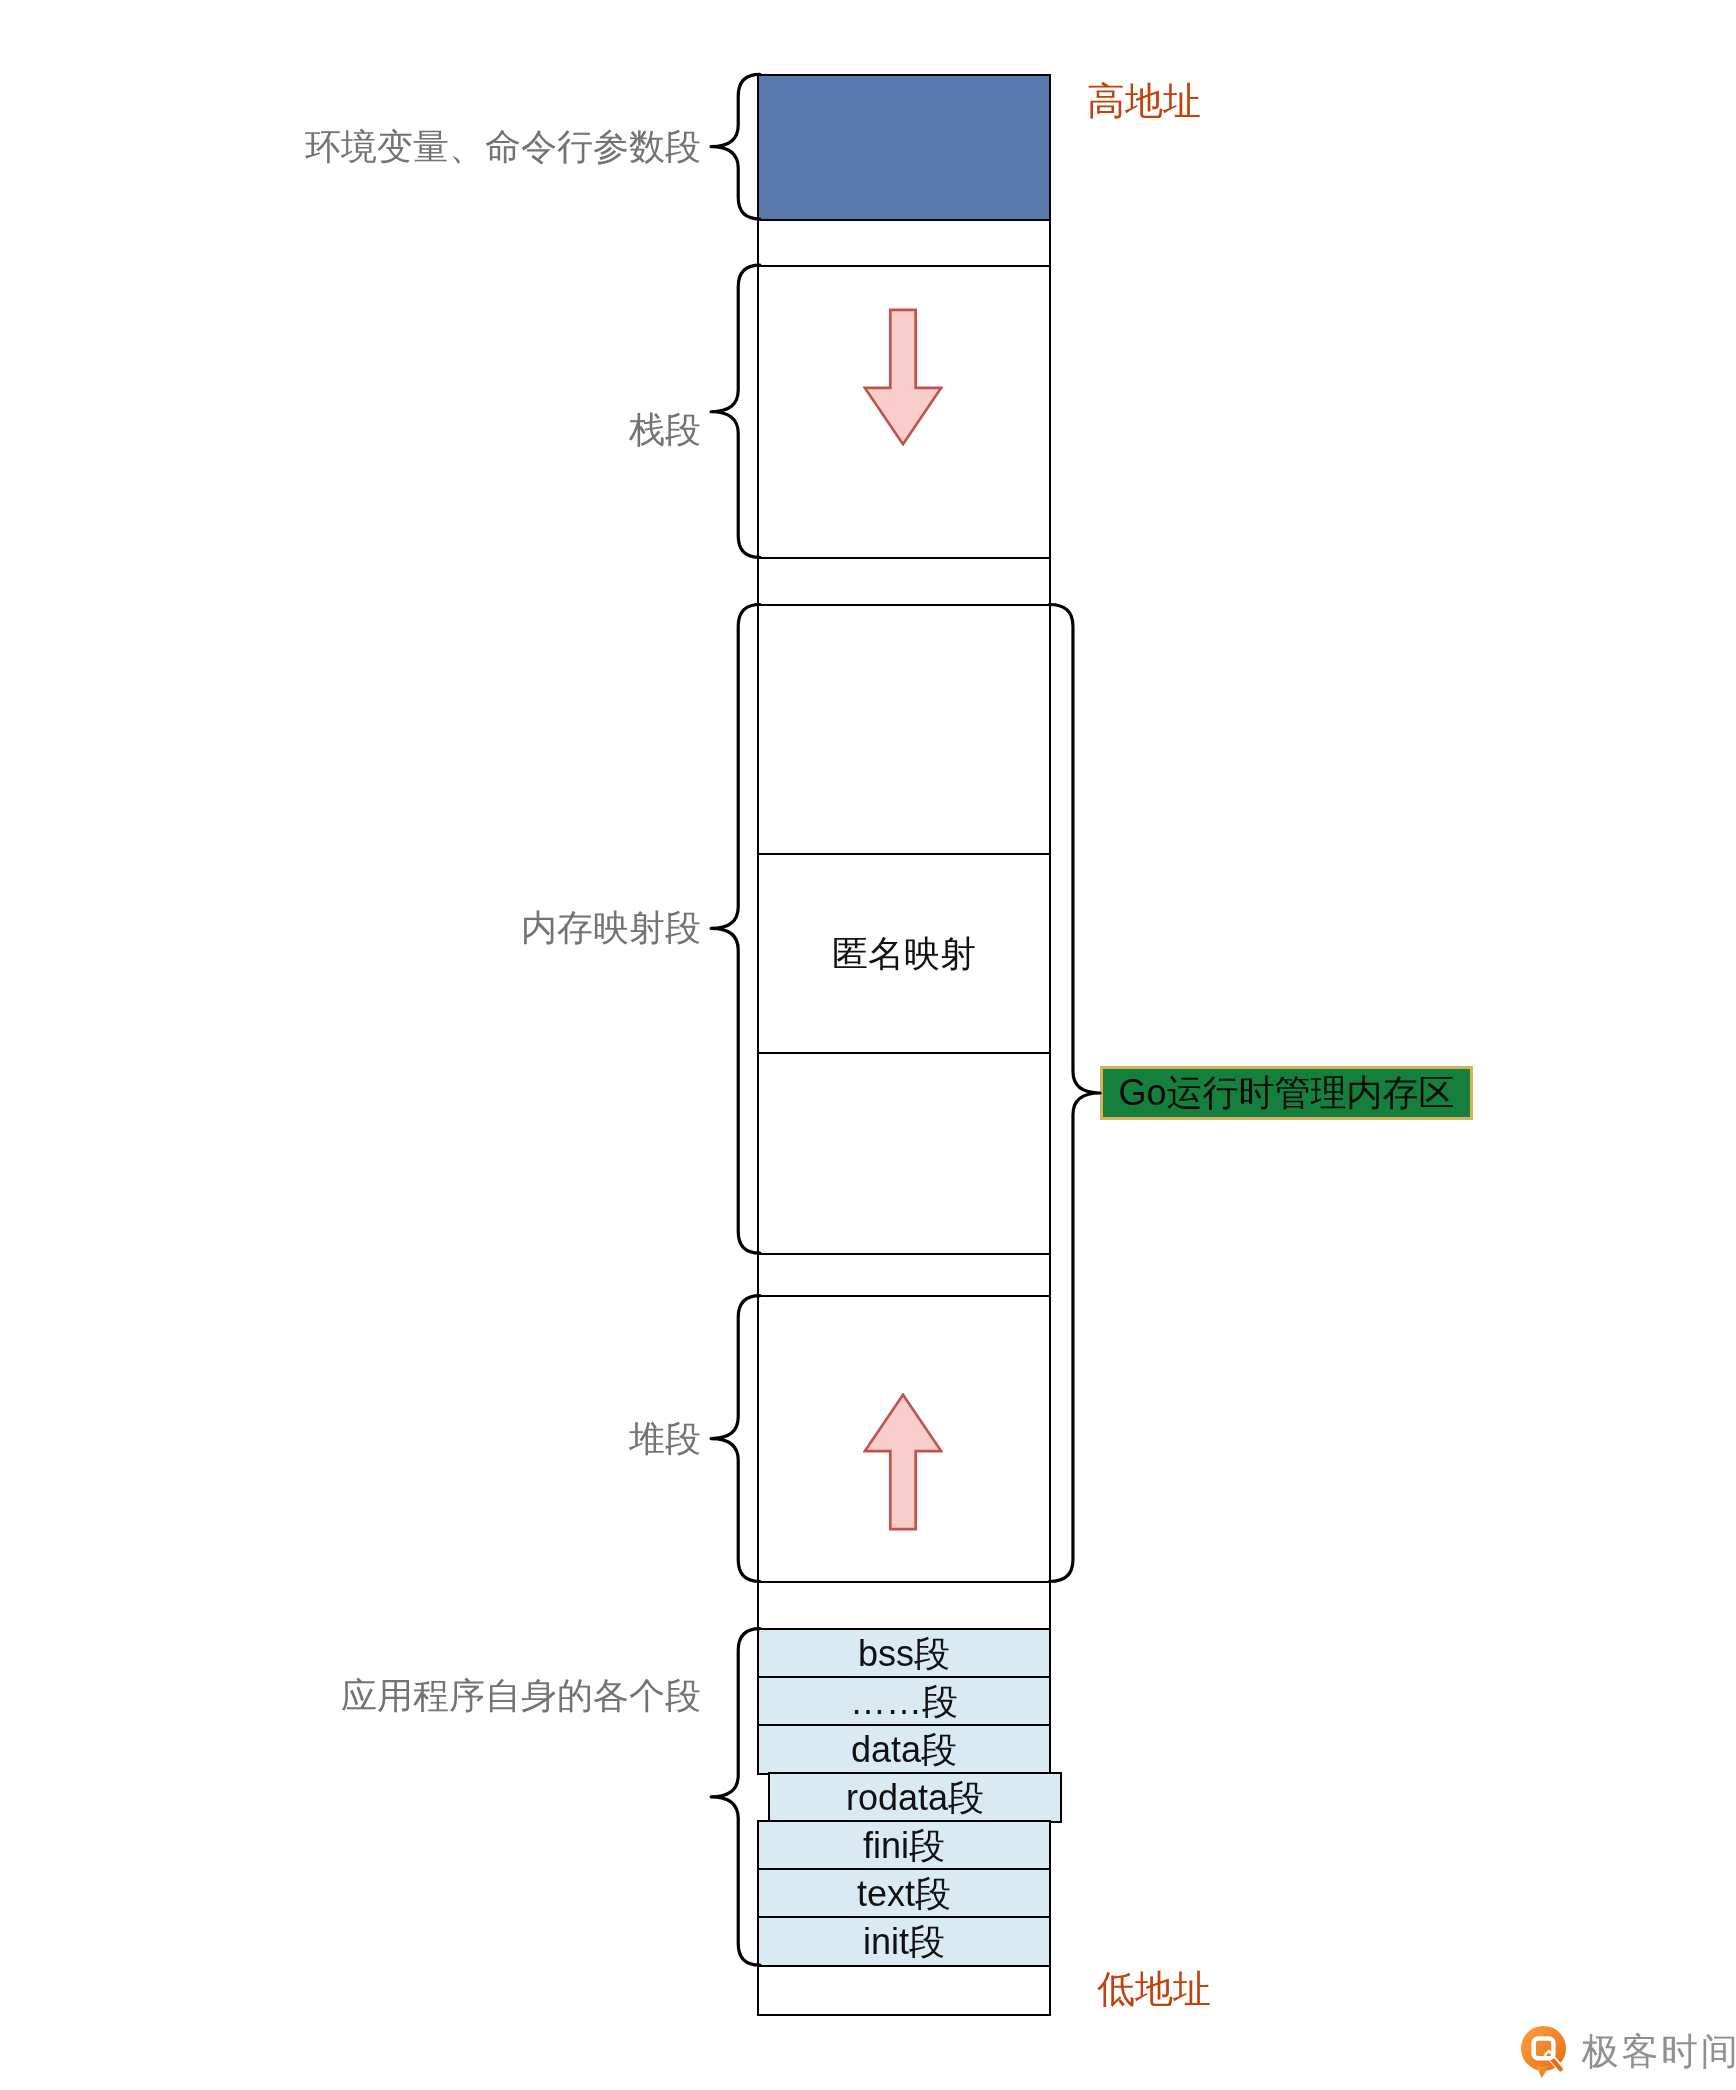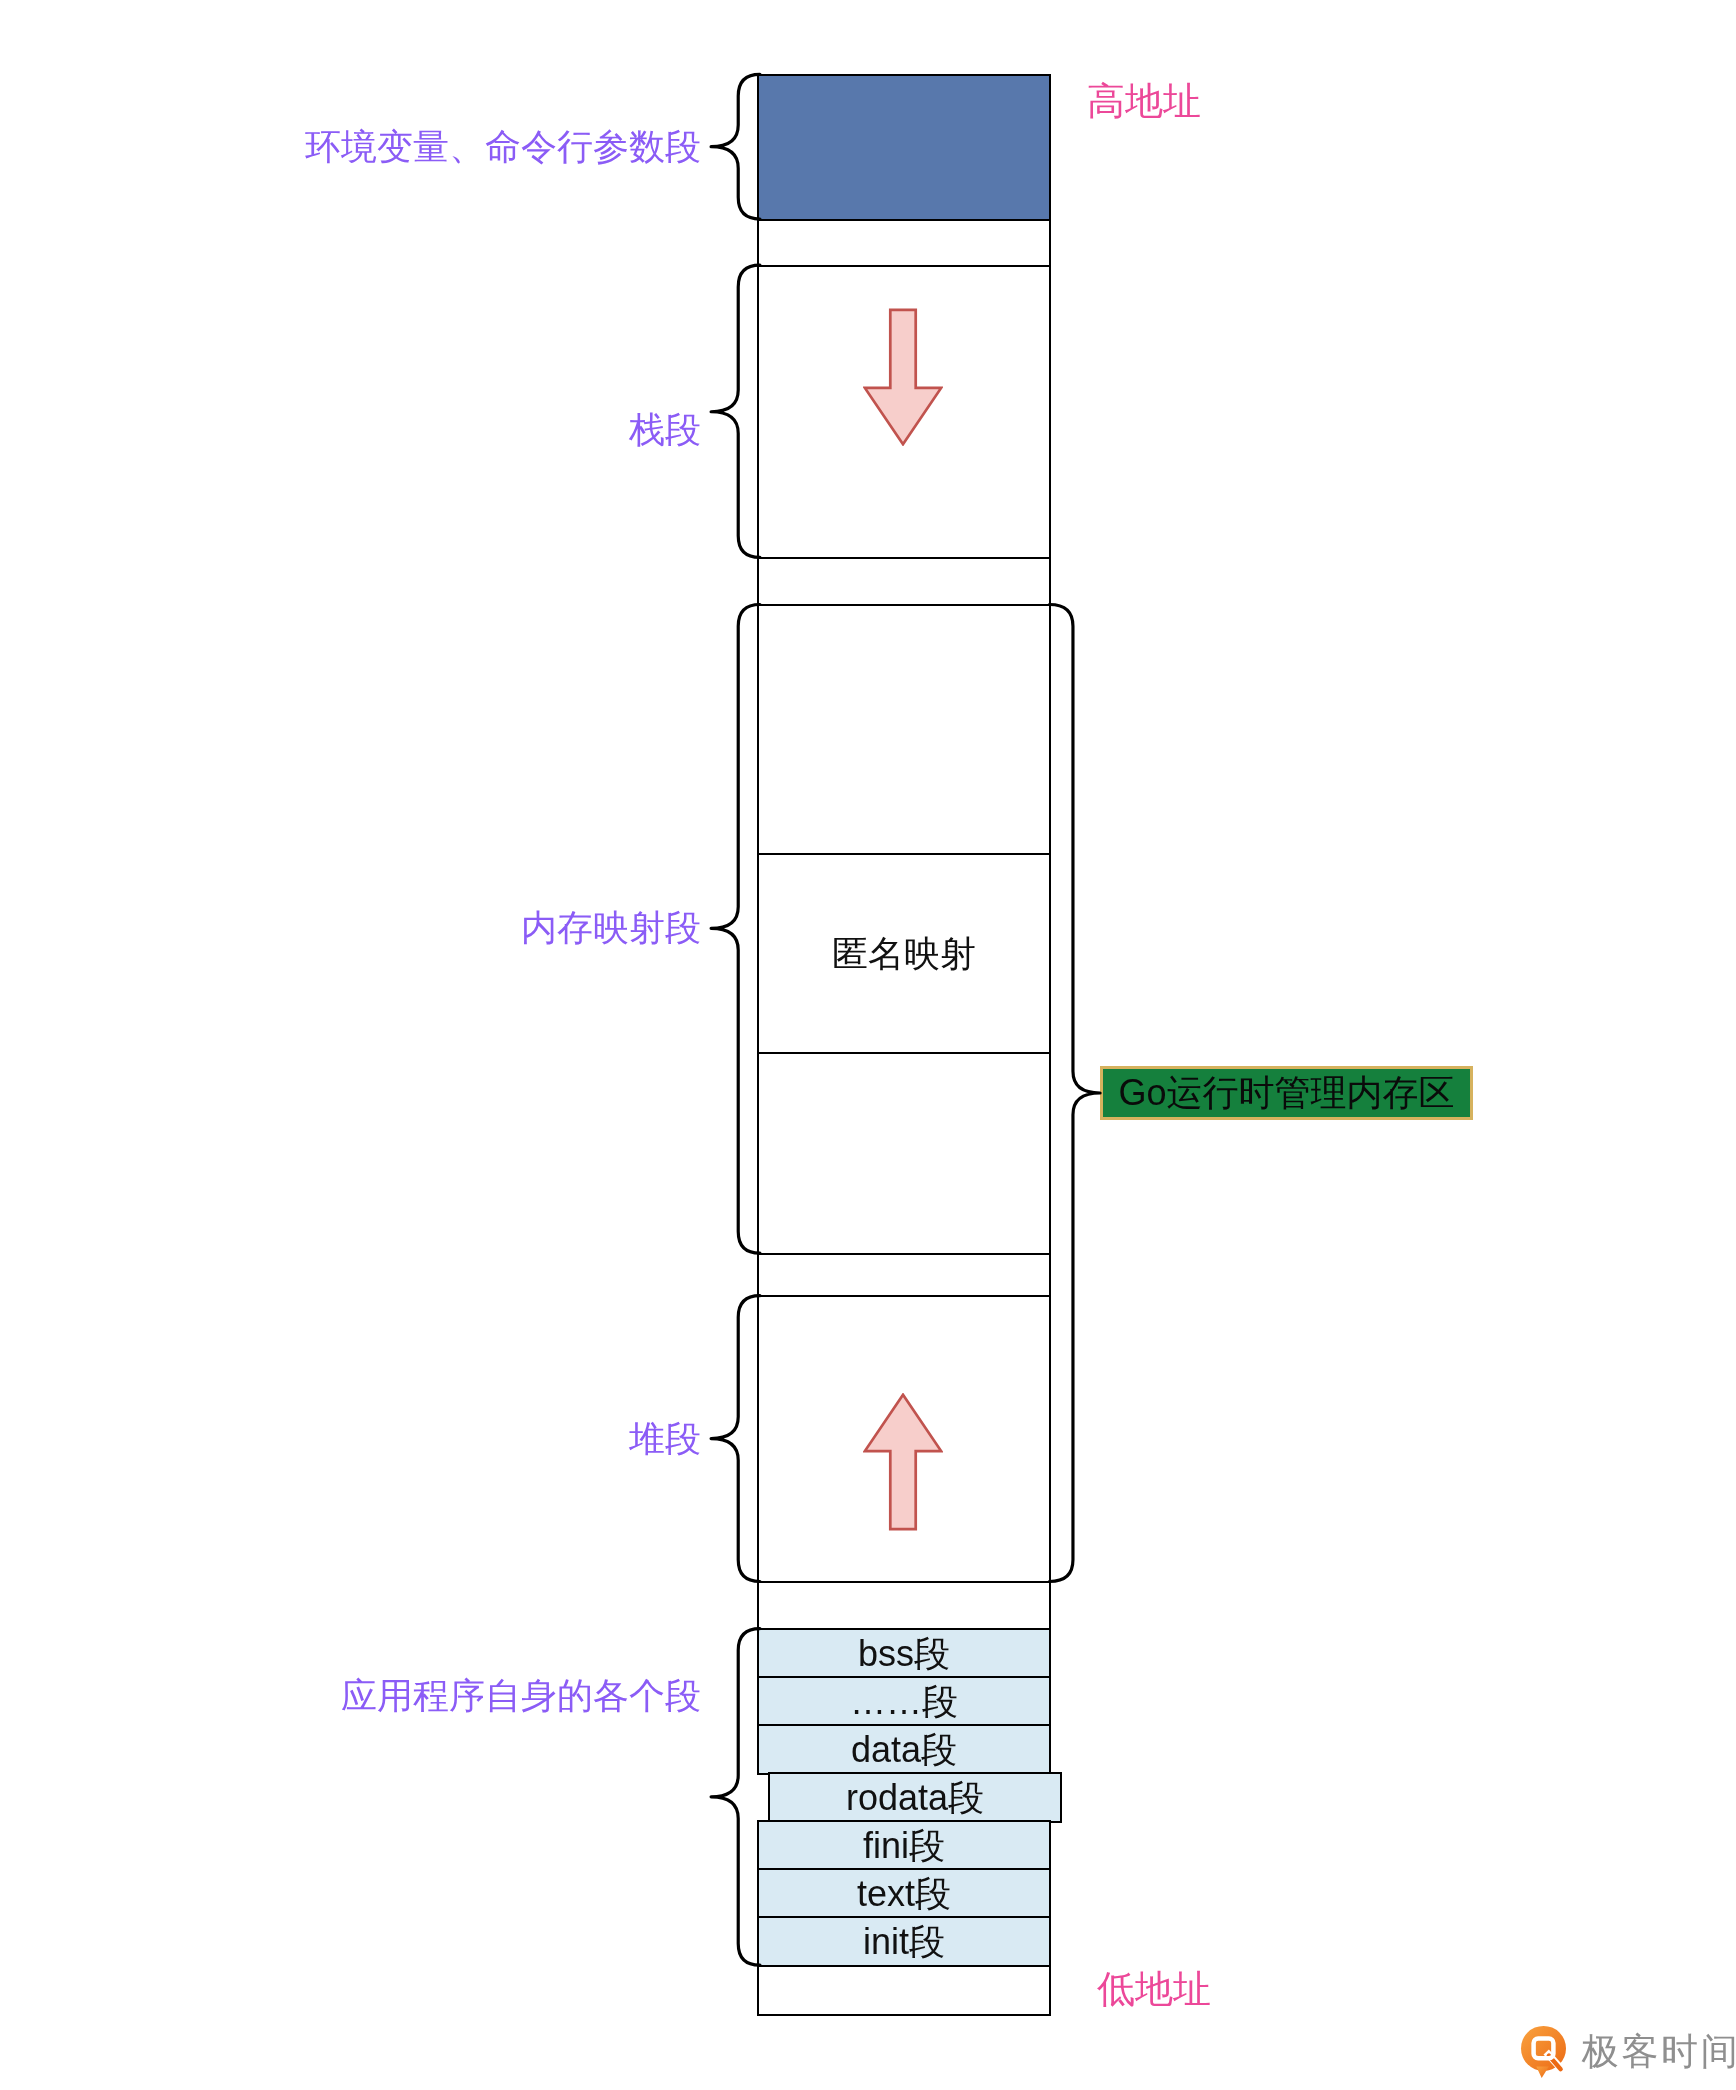--- a/index.html
+++ b/index.html
@@ -25,28 +25,28 @@
   .cell-gap4  {top:1581px;height:50px;}
   .cell-seg{background:#d9eaf3;font-size:36px;line-height:1;text-align:right;}
   .seg0{top:1628px;height:51px;} .seg1{top:1676px;height:51px;}
   .seg2{top:1724px;height:51px;} .seg3{top:1772px;height:51px;margin-left:11px;}
   .seg4{top:1820px;height:51px;} .seg5{top:1868px;height:51px;}
   .seg6{top:1916px;height:52px;}
   .cell-bottom{top:1965px;height:51px;}
   
   .side-label{
     position:absolute;right:1036px;font-size:36px;line-height:43px;
-    white-space:nowrap;text-align:right;color:#8b5cf6;
+    white-space:nowrap;text-align:right;color:#737373;
   }
   .lbl-env  {top:125px;}
   .lbl-stack{top:408px;}
   .lbl-mmap {top:906px;}
   .lbl-heap {top:1417px;}
   .lbl-app  {top:1674px;}
-  .addr-label{position:absolute;font-size:38px;line-height:43px;white-space:nowrap;color:#ec4899;}
+  .addr-label{position:absolute;font-size:38px;line-height:43px;white-space:nowrap;color:#c2410c;}
   .lbl-high{left:1087px;top:80px;}
   .lbl-low {left:1097px;top:1968px;}
   
   .go-box{
     position:absolute;left:1100px;top:1066px;width:373px;height:54px;box-sizing:border-box;
     background:#15803d;border:3.6px solid #d6b25e;
     display:flex;align-items:center;justify-content:center;
     font-size:36px;white-space:nowrap;color:#0a0a0a;
   }
   

